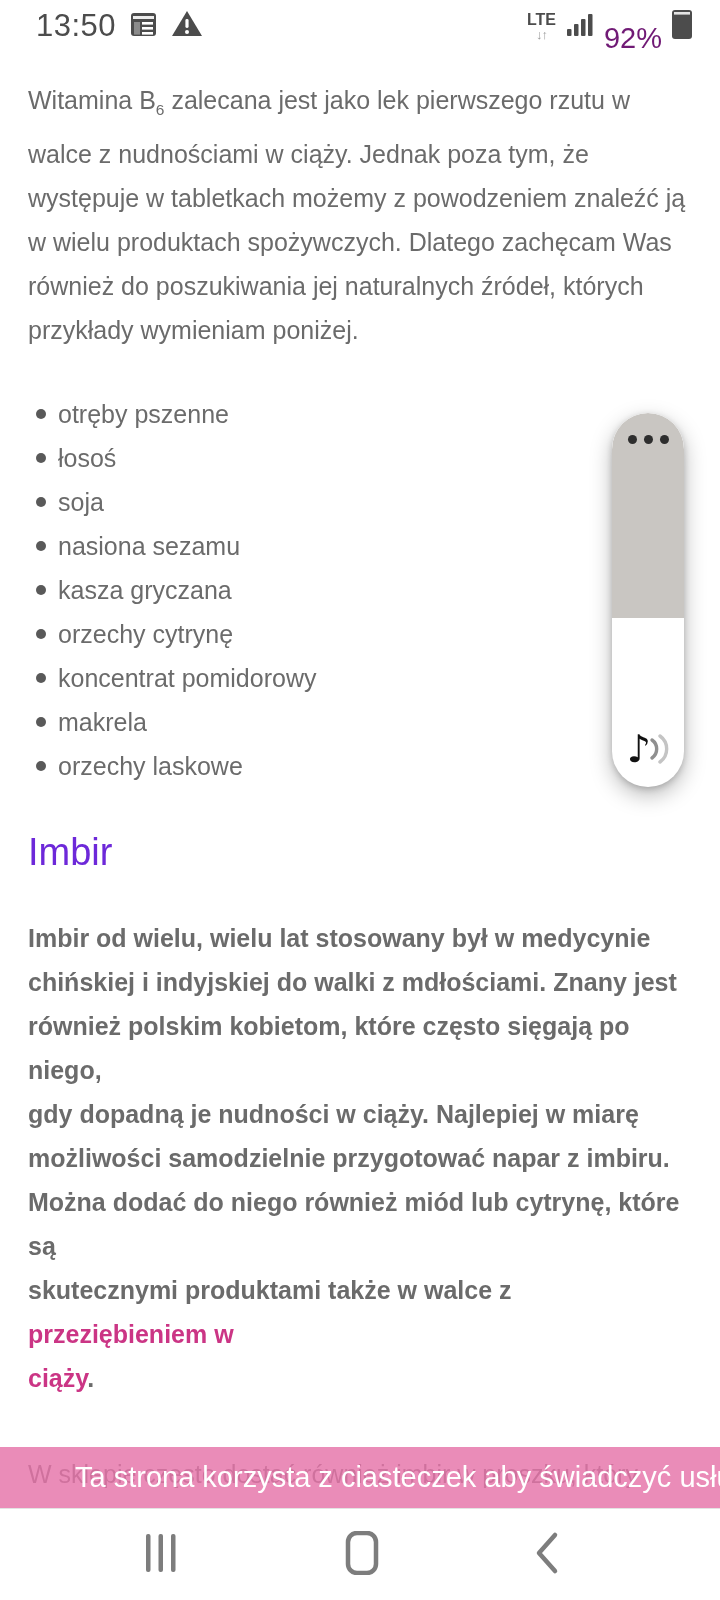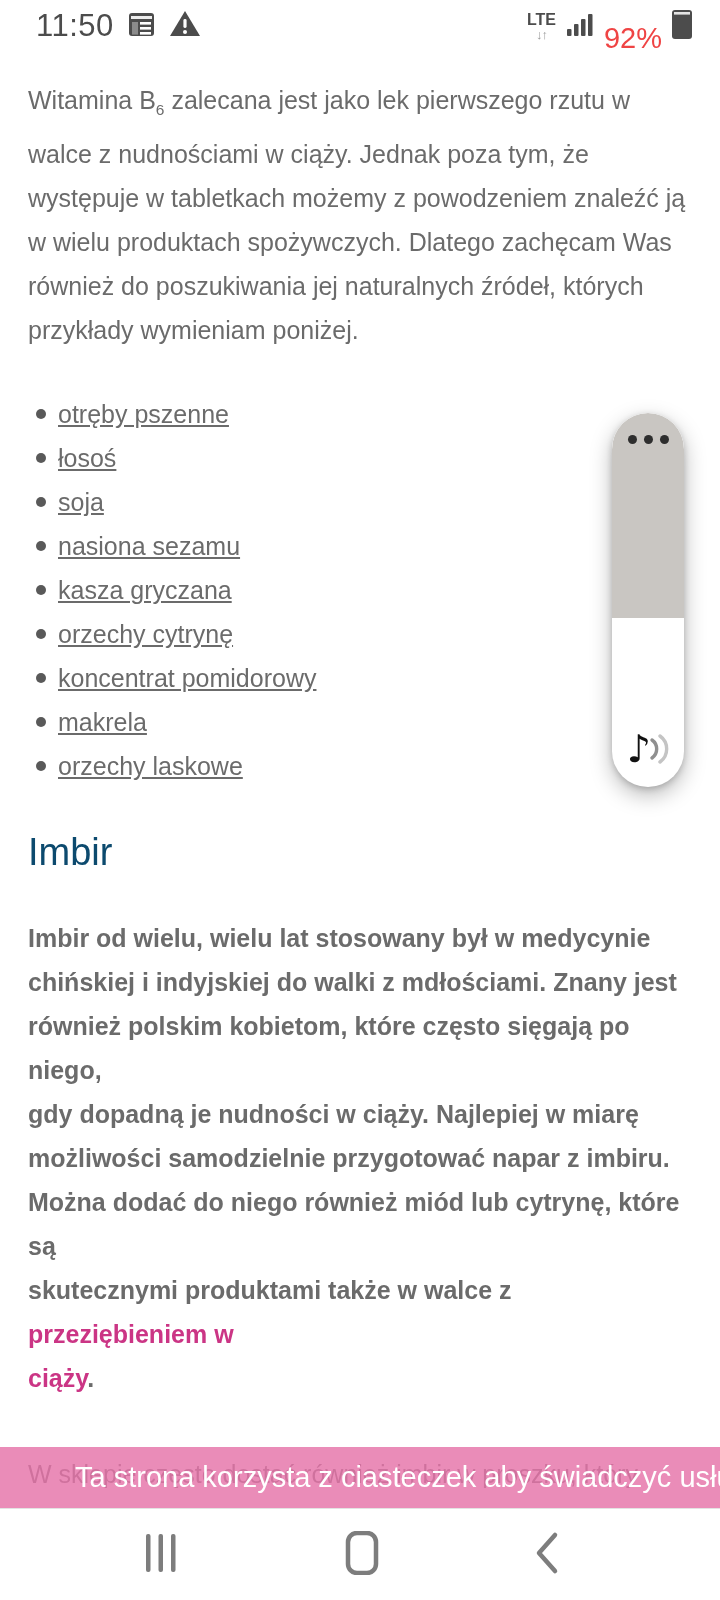--- a/index.html
+++ b/index.html
@@ -15,46 +15,46 @@
     height:48px;display:flex;align-items:center;
     padding:4px 26px 0 36px;box-sizing:border-box;
     color:#4c4c4c;
   }
   .status-left{display:flex;align-items:center;gap:14px;flex:1;}
   .status-time{font-size:31px;letter-spacing:0.5px;}
   .status-right{display:flex;align-items:center;gap:8px;}
   .lte-wrap{display:flex;flex-direction:column;align-items:center;line-height:1;margin-right:2px;}
   .lte-label{font-size:16px;font-weight:bold;color:#4c4c4c;}
   .lte-arrows{font-size:13px;color:#9a9a9a;letter-spacing:-1px;}
-  .battery-pct{font-size:29px;color:#ef4444;margin-top:24px;}
+  .battery-pct{font-size:29px;color:#701a75;margin-top:24px;}
 
   
   .content{padding:0 28px;}
   h1.article-h1{
     margin:44px 0 0 0;font-size:38px;font-weight:400;
     color:#b3669b;line-height:1.2;
   }
   h2.article-h2{
     margin:42px 0 0 0;font-size:38px;font-weight:400;
-    color:#0c4a6e;line-height:1.2;
+    color:#6d28d9;line-height:1.2;
   }
   sub{font-size:0.62em;}
   .para{
     margin:30px 0 0 0;font-size:25px;color:#6b6b6b;
     line-height:44px;white-space:pre-line;
   }
   .para-2{margin-top:40px;font-weight:bold;}
   .para-3{margin-top:52px;}
   .inline-link{color:#cb3585;text-decoration:none;cursor:pointer;}
   ul.food-list{
     list-style:none;margin:40px 0 0 0;padding:0;
   }
   ul.food-list li{
     position:relative;padding-left:30px;height:44px;line-height:44px;
-    font-size:25px;color:#6b6b6b;text-decoration:underline;
+    font-size:25px;color:#6b6b6b;
   }
   ul.food-list li::before{
     content:"";position:absolute;left:8px;top:17px;width:10px;height:10px;
     border-radius:50%;background:#595959;
   }
 
   
   .float-widget{
     position:absolute;top:413px;left:612px;width:72px;height:374px;
     border-radius:36px;background:#ffffff;
@@ -92,21 +92,21 @@
     background:#ffffff;border-top:1px solid #e3e3e3;box-sizing:border-box;
     z-index:7;
   }
   .nav-btn{position:absolute;top:1531px;width:48px;height:44px;z-index:8;cursor:pointer;}
 </style>
 </head>
 <body>
 
 <div class="status-bar">
   <div class="status-left">
-    <span class="status-time">11:50</span>
+    <span class="status-time">13:50</span>
     <span>
       <svg width="27" height="27" viewBox="0 0 27 27">
         <rect x="1" y="2" width="25" height="23" rx="3" fill="#4c4c4c"></rect>
         <rect x="3" y="5" width="21" height="3" fill="#ffffff" opacity="0.9"></rect>
         <rect x="12" y="11" width="11" height="2.6" fill="#ffffff"></rect>
         <rect x="12" y="16" width="11" height="2.6" fill="#ffffff"></rect>
         <rect x="12" y="21" width="11" height="2.6" fill="#ffffff"></rect>
         <rect x="4" y="11" width="6" height="12.6" fill="#8b8b8b"></rect>
       </svg>
     </span>

